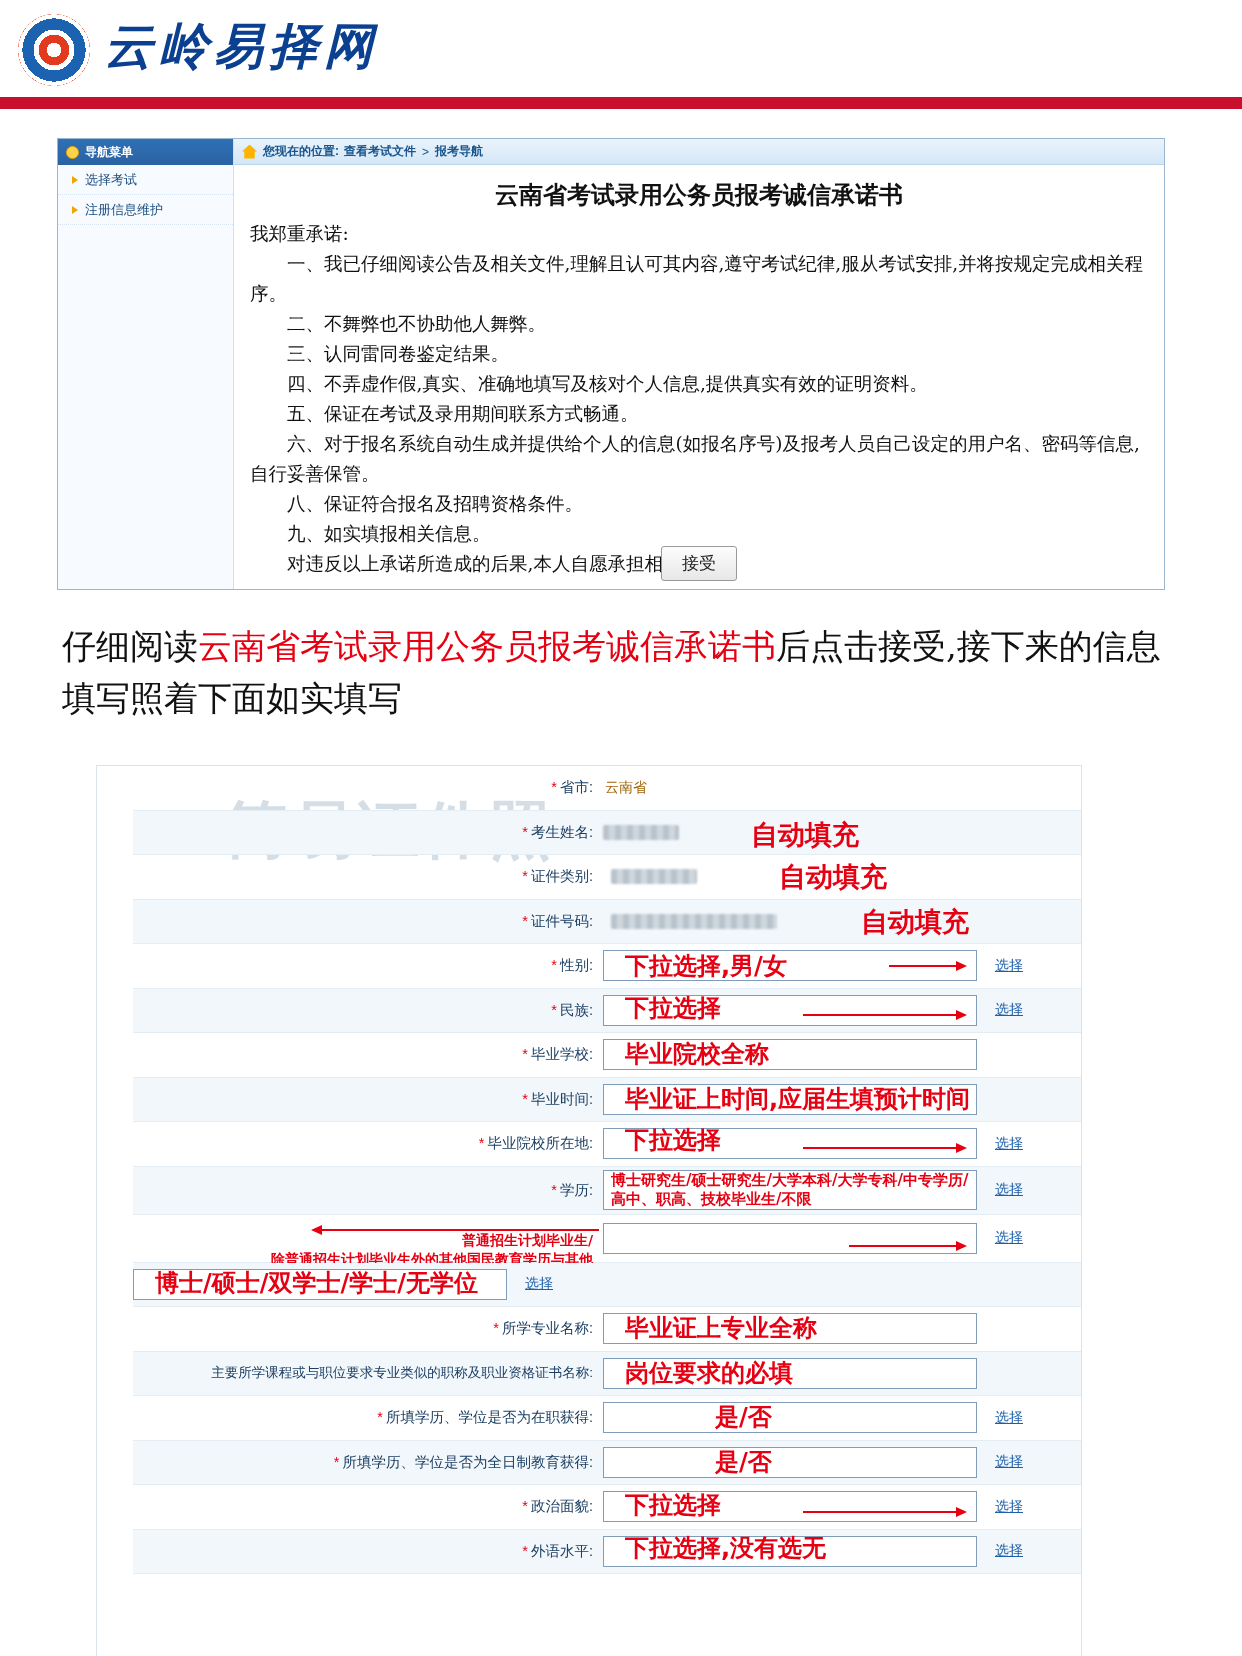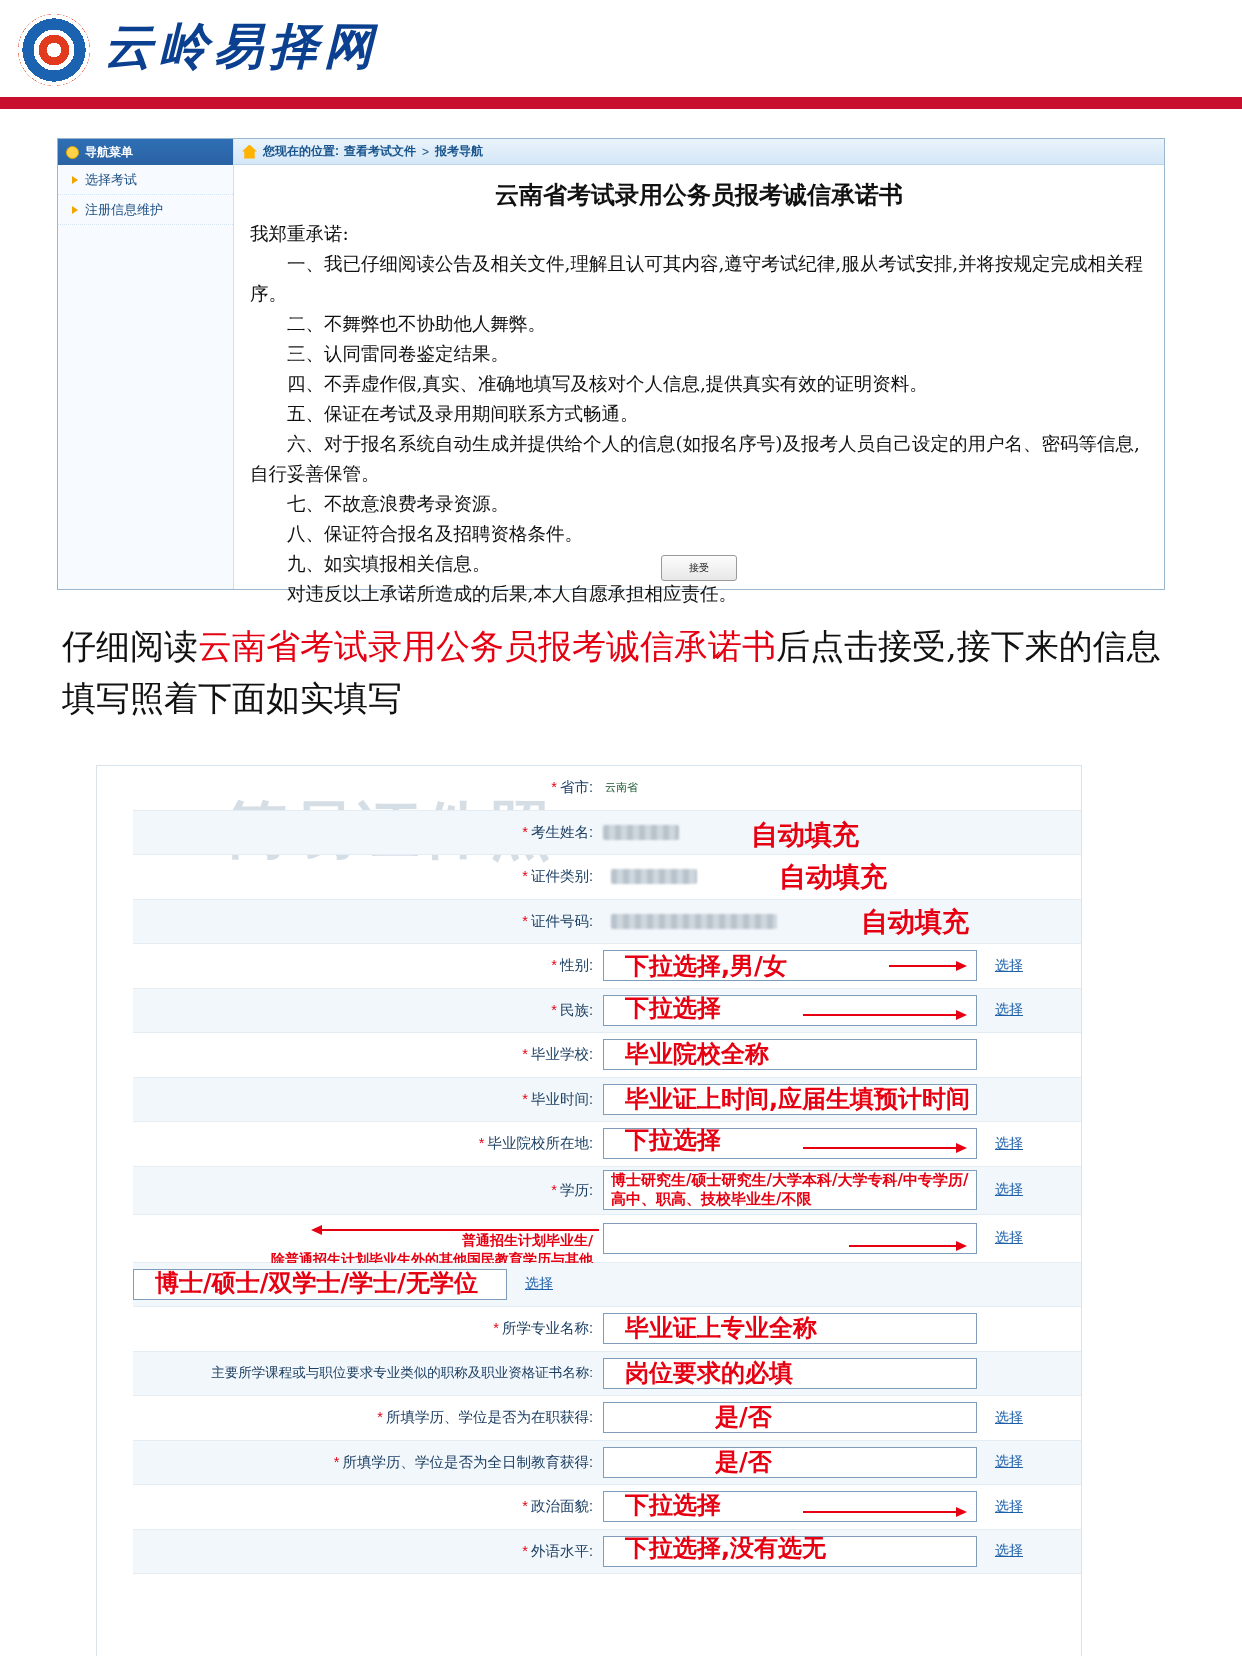--- a/index.html
+++ b/index.html
@@ -80,21 +80,21 @@
   }
   .doc-body{
     padding:8px 16px 0 16px;font-size:18.5px;line-height:30px;color:#111;
     font-family:"DejaVu Serif","Liberation Serif",serif;
   }
   .doc-body p{margin:0;}
   .indent{text-indent:2em;}
   .accept-wrap{position:absolute;left:0;right:0;bottom:8px;text-align:center;}
   .accept-btn{
     display:inline-block;min-width:74px;padding:5px 0;
-    font-size:10px;color:#222;background:linear-gradient(#fdfdfd,#e7e7e7);
+    font-size:17px;color:#222;background:linear-gradient(#fdfdfd,#e7e7e7);
     border:1px solid #9a9a9a;border-radius:3px;cursor:pointer;
   }
 
   
   .instruction{
     position:absolute;left:62px;top:620px;width:1110px;
     font-size:34px;line-height:52px;color:#111;font-weight:500;
     font-family:"DejaVu Serif","Liberation Serif",serif;
   }
   .instruction .hl{color:#e60012;}
@@ -120,21 +120,21 @@
   }
   .flabel .req{color:#e60012;margin-right:3px;}
   .fvalue{
     flex:1;display:flex;align-items:center;position:relative;height:100%;
   }
   .fieldbox{
     width:374px;height:31px;border:1px solid #7f9db9;background:#ffffff;
     box-sizing:border-box;display:flex;align-items:center;padding-left:4px;
     font-size:14px;color:#222;
   }
-  .plaintext{font-size:11px;color:#14532d;padding-left:2px;}
+  .plaintext{font-size:14px;color:#a16207;padding-left:2px;}
   .masked{
     display:inline-block;height:15px;border-radius:2px;
     background:repeating-linear-gradient(90deg,#b9c3cc 0 6px,#cfd7de 6px 12px);
     filter:blur(1.1px);
   }
   .choose{
     margin-left:18px;font-size:14px;color:#1d5fa8;text-decoration:underline;cursor:pointer;
   }
   
   .anno{
@@ -202,21 +202,20 @@
     <div class="doc-title">云南省考试录用公务员报考诚信承诺书</div>
 
     <div class="doc-body">
       <p>我郑重承诺:</p>
       <p class="indent">一、我已仔细阅读公告及相关文件,理解且认可其内容,遵守考试纪律,服从考试安排,并将按规定完成相关程序。</p>
       <p class="indent">二、不舞弊也不协助他人舞弊。</p>
       <p class="indent">三、认同雷同卷鉴定结果。</p>
       <p class="indent">四、不弄虚作假,真实、准确地填写及核对个人信息,提供真实有效的证明资料。</p>
       <p class="indent">五、保证在考试及录用期间联系方式畅通。</p>
       <p class="indent">六、对于报名系统自动生成并提供给个人的信息(如报名序号)及报考人员自己设定的用户名、密码等信息,自行妥善保管。</p>
-      <p class="indent">七、不故意浪费考录资源。</p>
       <p class="indent">八、保证符合报名及招聘资格条件。</p>
       <p class="indent">九、如实填报相关信息。</p>
       <p class="indent">对违反以上承诺所造成的后果,本人自愿承担相应责任。</p>
     </div>
 
     <div class="accept-wrap">
       <span class="accept-btn">接受</span>
     </div>
   </div>
 </div>

